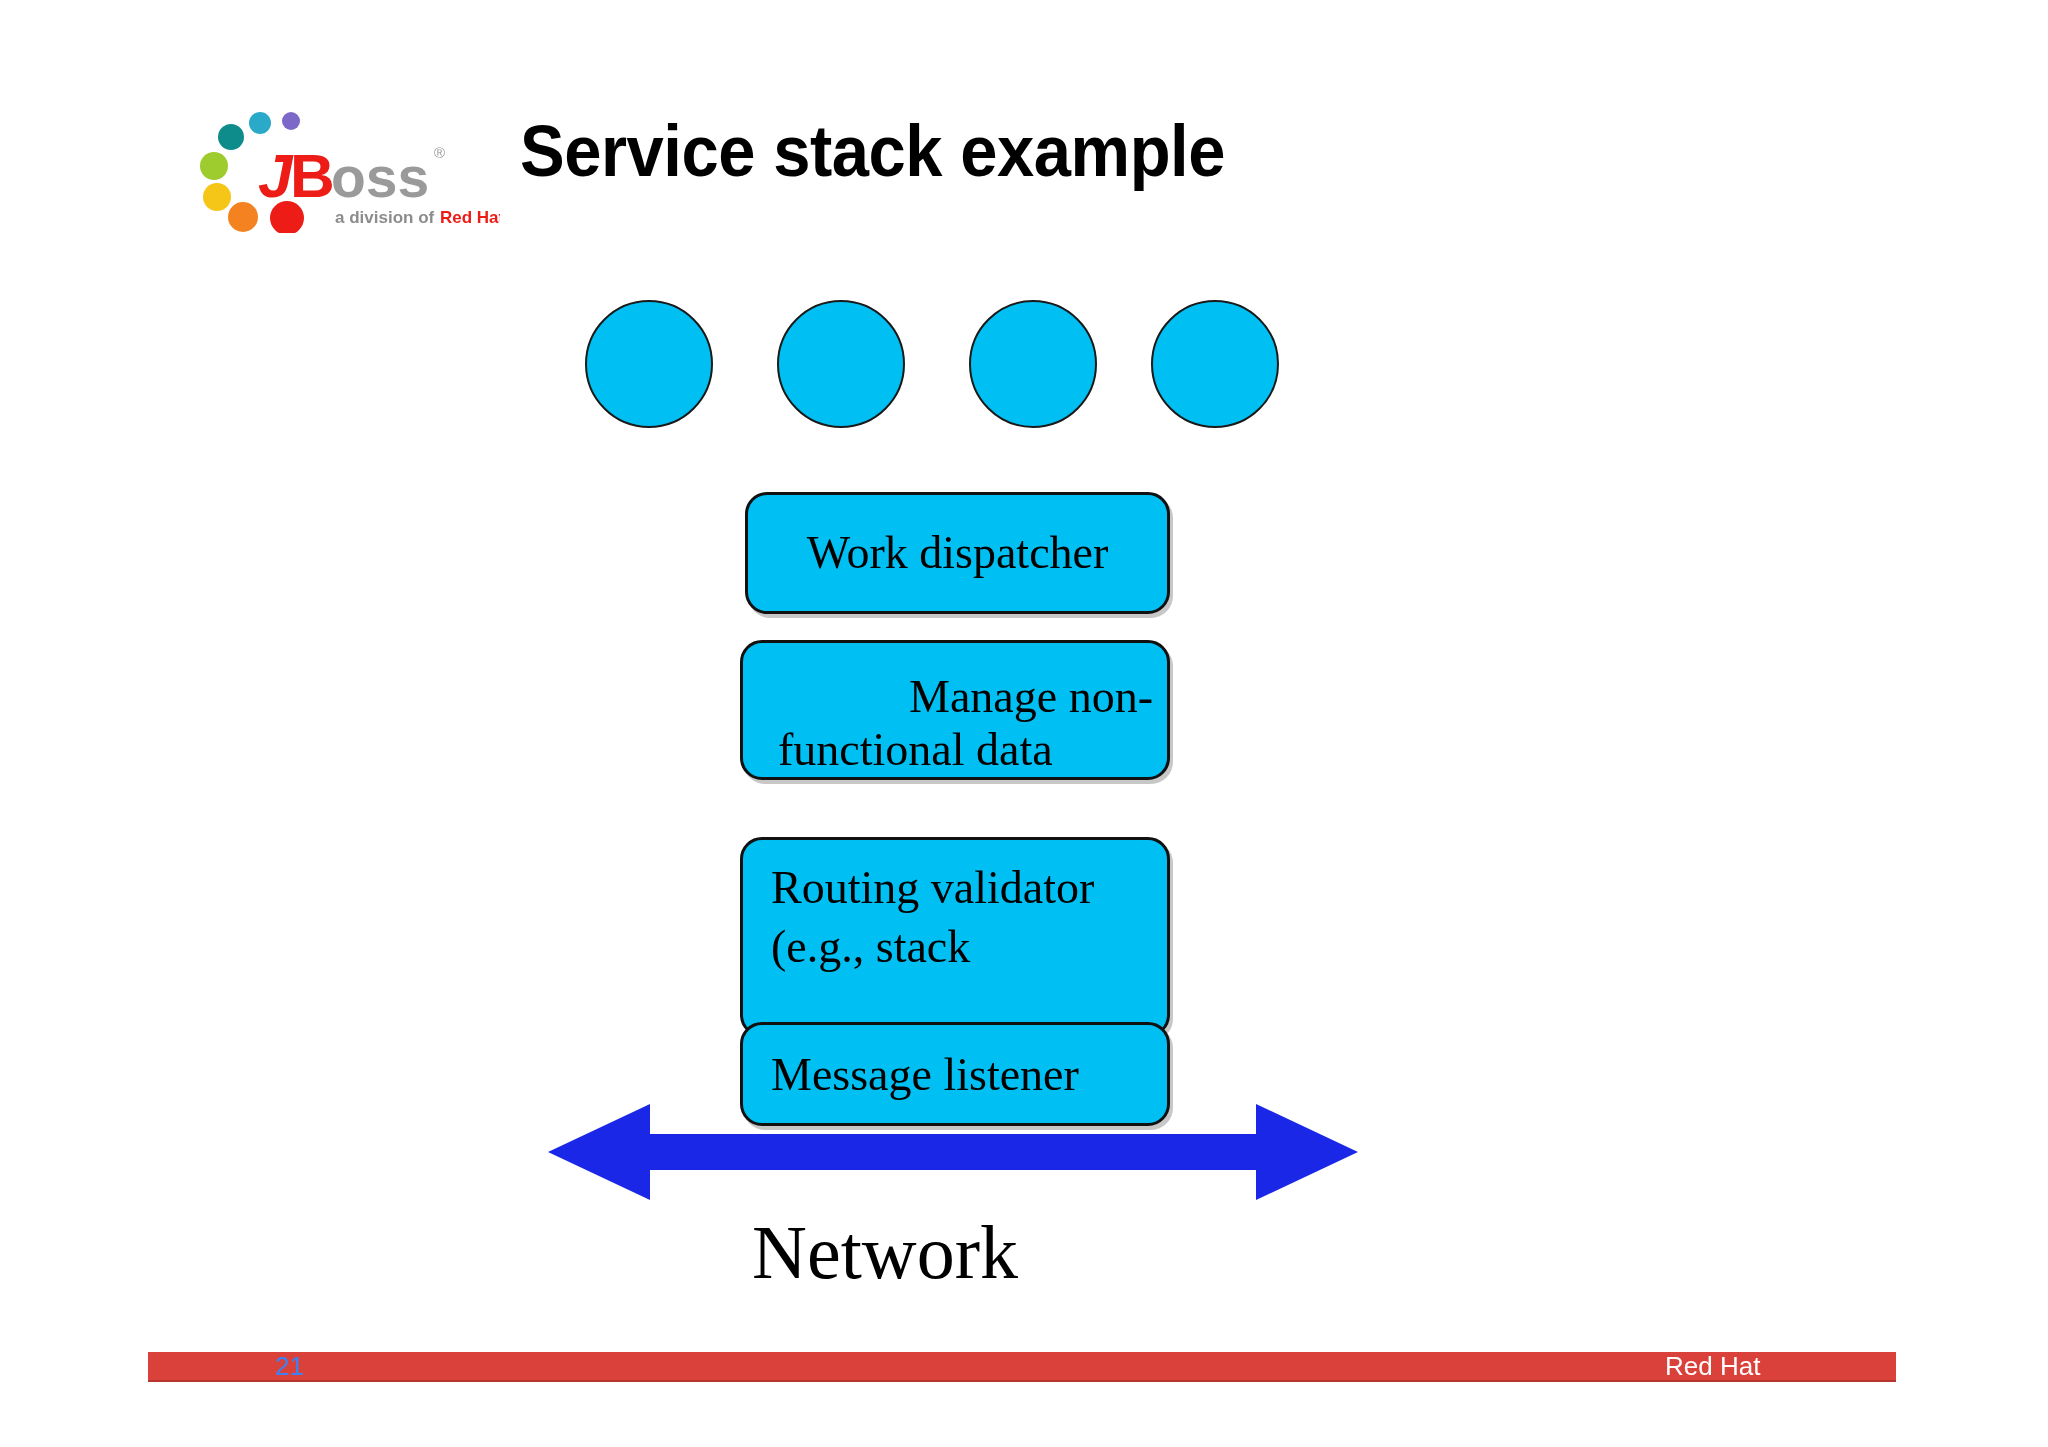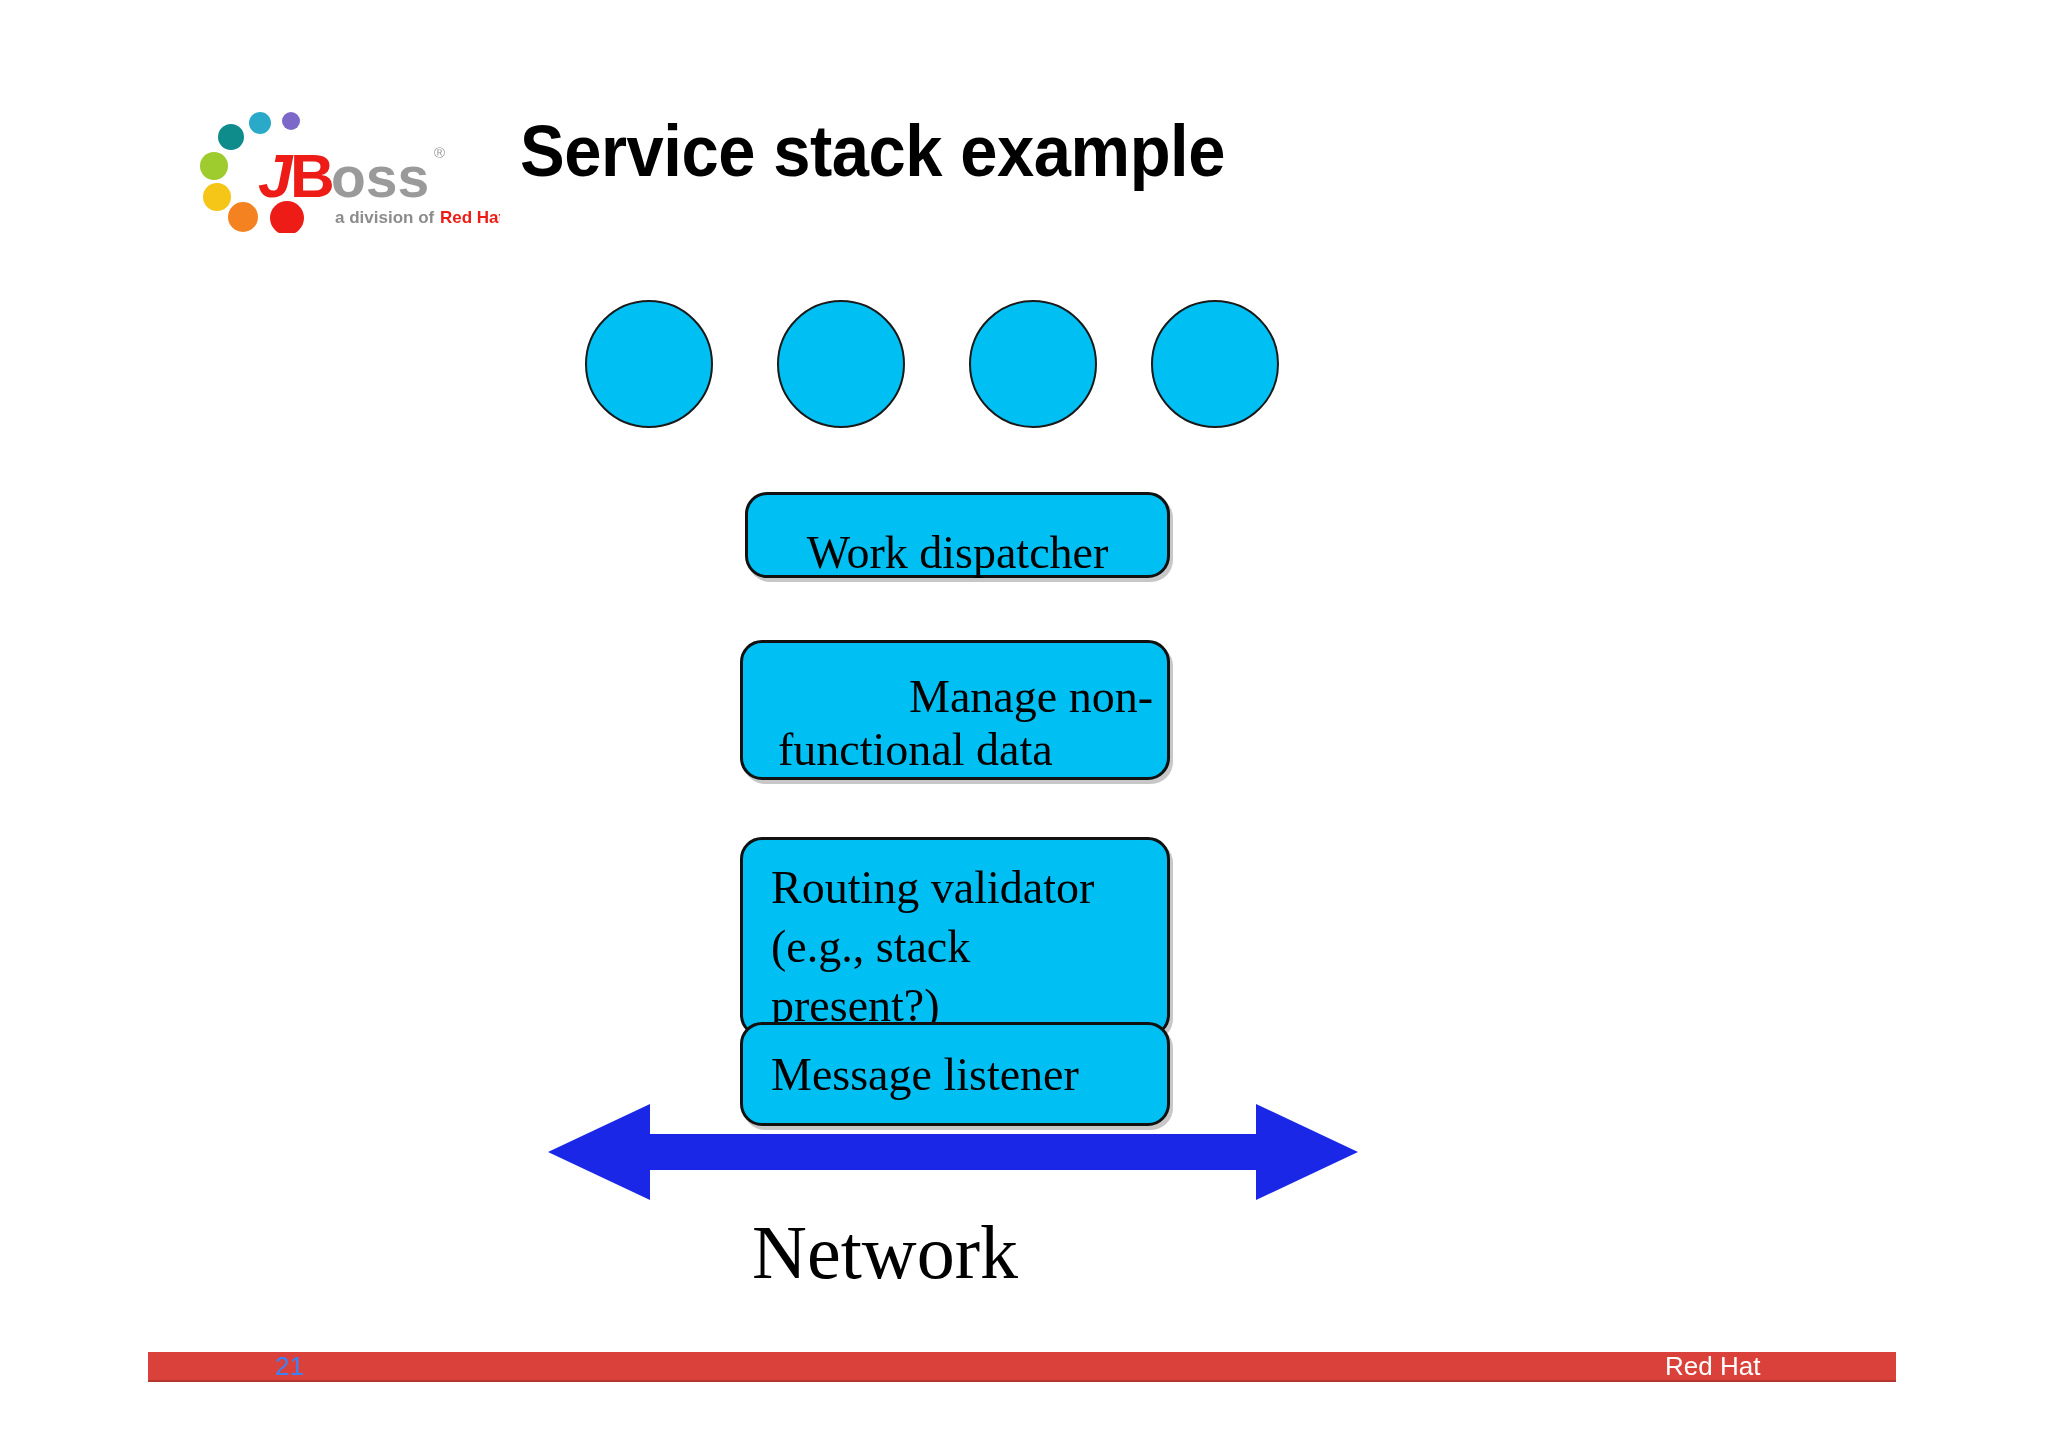--- a/index.html
+++ b/index.html
@@ -164,33 +164,32 @@
     </svg>
   </div>
 
   <div id="title">Service stack example</div>
 
   <div class="circle" style="left:585px;  top:300px;"></div>
   <div class="circle" style="left:777px;  top:300px;"></div>
   <div class="circle" style="left:969px;  top:300px;"></div>
   <div class="circle" style="left:1151px; top:300px;"></div>
 
-  <div class="stack-box center" style="left:745px; top:492px; width:425px; height:86px;">
+  <div class="stack-box center" style="left:745px; top:492px; width:425px; height:122px;">
     <div class="box-text" style="top:28px;">Work dispatcher</div>
   </div>
 
   <div class="stack-box" style="left:740px; top:640px; width:430px; height:140px;">
     <div class="box-text" style="top:24px;text-align:right;">Manage non-</div>
     <div class="box-text" style="top:77px;margin-left:7px;">functional data</div>
   </div>
 
   <div class="stack-box" style="left:740px; top:805px; width:430px; height:200px;margin-top:32px;">
     <div class="box-text" style="top:18px;">Routing validator</div>
     <div class="box-text" style="top:77px;">(e.g., stack</div>
-    <div class="box-text" style="top:136px;">present?)</div>
   </div>
 
   <div class="stack-box" style="left:740px; top:1022px; width:430px; height:104px;">
     <div class="box-text" style="top:20px;">Message listener</div>
   </div>
 
   <div id="network-arrow">
     <svg viewBox="0 0 810 108" xmlns="http://www.w3.org/2000/svg">
       <polygon fill="#1A27E6" points="0,54 102,6 102,36 708,36 708,6 810,54 708,102 708,72 102,72 102,102"></polygon>
     </svg>

